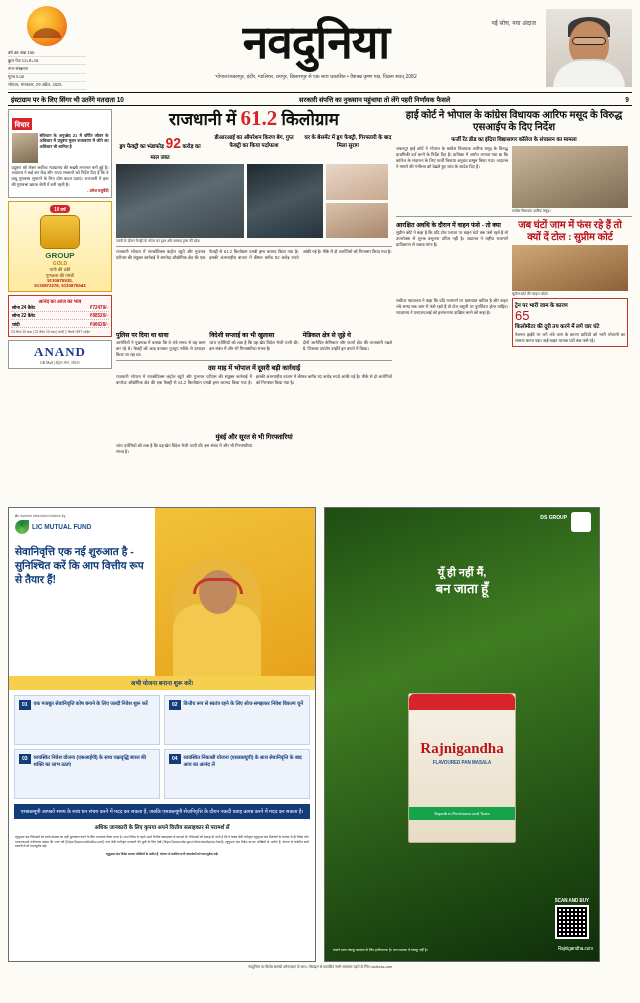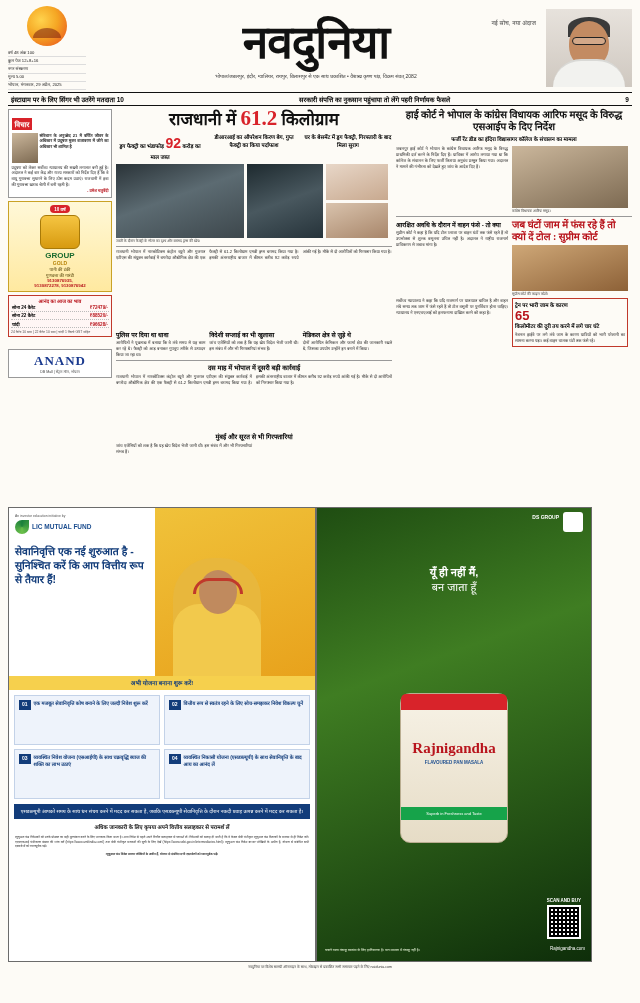--- a/index.html
+++ b/index.html
@@ -96,21 +96,21 @@
     font-size:17px; line-height:19px; color:#111; text-align:center;
   }
   .lead-head .big { color:#d8232a; font-size:21px; }
   .lead-sub { font-size:5.5px; font-weight:bold; text-align:center; margin-top:2px; line-height:1.4;}
   .lead-sub .hl { color:#d8232a; font-size:14px; }
 
   .sec-head {
     font-family:"Liberation Serif", serif; font-weight:bold;
     font-size:10px; line-height:12px; color:#111;
   }
-  .sec-head.red { color:#b8141c; }
+  .sec-head.red { color:#b8141c;text-align:center; }
   .sub-head { font-size:6.2px; font-weight:bold; line-height:1.35; margin:2px 0 1px; }
 
   
   .ad-plasto {
     background:linear-gradient(#fff8d8,#ffe9a0); border:.8px solid #c9a227;
     text-align:center; padding:3px 2px; font-size:4.4px; color:#4a3b00;
   }
   .drum {
     width:40px;height:34px;margin:2px auto;border-radius:6px;
     background:linear-gradient(#f5c542,#d79a0f); border:1px solid #a87a08;
@@ -120,21 +120,21 @@
     padding:1px 4px;border-radius:6px;font-weight:bold;
   }
   .rate-box{ border:1px solid #c0392b; background:#fff6f5; padding:2px; }
   .rate-row{ display:flex; justify-content:space-between; font-size:4.6px; font-weight:bold; border-bottom:.4px dotted #bbb; padding:.6px 1px;}
   .rate-row .v{ color:#b8141c; }
   .anand { text-align:center; font-family:"Liberation Serif",serif; font-weight:bold; font-size:13px; color:#1a3a8f; letter-spacing:1px;}
   .satrang{ text-align:center; background:#fff; }
   .satrang .t{ font-family:"Liberation Serif",serif; font-size:14px; font-weight:bold; color:#e2711d;}
 
   
-  .adrow { display:flex; gap:0; margin-top:4px; }
+  .adrow { display:flex; gap:8px; margin-top:4px; }
   .ad-lic {
     width:308px; height:455px; border:1px solid #6b6b6b;
     background:#fff; position:relative; overflow:hidden;
   }
   .lic-top { display:flex; height:168px; }
   .lic-left { width:146px; padding:6px; position:relative; }
   .lic-logo-row{ display:flex; align-items:center; gap:3px; }
   .lic-petal{ width:14px;height:14px;background:conic-gradient(#1a7f3c,#6cc04a,#1a7f3c); border-radius:50% 0 50% 50%;}
   .lic-name{ font-size:6.5px; font-weight:bold; color:#1b4d8f;}
   .lic-hl { font-size:10.5px; font-weight:bold; line-height:14px; color:#123c7a; margin-top:10px;}
@@ -154,24 +154,24 @@
 
   .ad-rajni {
     width:276px; height:455px; border:1px solid #6b6b6b; position:relative; overflow:hidden;
     background:linear-gradient(160deg,#1f4d12,#3f7d22 35%,#0e2e0a 100%);
   }
   .rj-top{ position:absolute; top:6px; right:8px; font-size:5px; color:#fff; font-weight:bold;}
   .rj-logo{ position:absolute; top:4px; right:8px; width:20px;height:20px;background:#fff;border-radius:3px;}
   .rj-head{ position:absolute; top:56px; left:0; right:0; text-align:center; color:#fff;}
   .rj-l1{ font-size:11px; font-weight:bold; }
   .rj-l2{ font-family:"Liberation Serif",serif; font-size:26px; font-weight:bold; line-height:28px; }
-  .rj-l3{ font-size:11px; font-weight:normal; }
+  .rj-l3{ font-size:13px; font-weight:bold; }
   .rj-tin{
     position:absolute; left:50%; margin-left:-54px; top:185px; width:108px; height:150px;
-    background:linear-gradient(#f7f2e6,#e6dcc6); border-radius:10px; border:1px solid #b9ad90;
+    background:linear-gradient(#f7f2e6,#e6dcc6); border-radius:2px; border:1px solid #b9ad90;
   }
   .rj-tin .lid{ position:absolute; left:0; right:0; top:0; height:16px; background:#d8232a; border-radius:5px 5px 0 0;}
   .rj-tin .nm{ position:absolute; left:0; right:0; top:46px; text-align:center; font-family:"Liberation Serif",serif;
                font-size:15px; font-weight:bold; color:#b8141c;}
   .rj-tin .sb{ position:absolute; left:0; right:0; top:66px; text-align:center; font-size:4.5px; color:#1b4d8f; font-weight:bold;}
   .rj-tin .band{ position:absolute; left:0; right:0; bottom:22px; height:13px; background:#16a34a; color:#fff;
                  font-size:4px; text-align:center; line-height:13px;}
   .rj-qr{ position:absolute; right:10px; bottom:22px; width:34px; height:34px; background:#fff;
           background-image:repeating-linear-gradient(#000 0 2px, #fff 2px 4px),repeating-linear-gradient(90deg,#000 0 2px,#fff 2px 4px);
           background-blend-mode:multiply; border:2px solid #fff;}
@@ -254,21 +254,21 @@
           <span>सोना 22 कैरेट</span>
           <span class="v">₹88520/-</span>
         </div>
         <div class="rate-row">
           <span>चांदी</span>
           <span class="v">₹96628/-</span>
         </div>
         <div style="font-size:3.4px;color:#555;margin-top:1px;">24 कैरेट 10 ग्राम | 22 कैरेट 10 ग्राम | चांदी 1 किलो GST सहित</div>
       </div>
 
-      <div class="box" style="margin-top:12px;padding:3px 16px;">
+      <div class="box" style="margin-top:3px;padding:3px 16px;">
         <div class="anand">ANAND</div>
         <div style="font-size:3.6px;text-align:center;color:#444;">DB Mall | सेंट्रल मॉल, भोपाल</div>
       </div>
 
     </div>
 
     <div class="col-mid">
       <div class="lead-head">
         <span>राजधानी में </span><span class="big">61.2</span><span> किलोग्राम</span>
       </div>
@@ -343,21 +343,21 @@
           <div class="sec-head red">जब घंटों जाम में फंस रहे हैं तो क्यों दें टोल : सुप्रीम कोर्ट</div>
           <div class="photo ph-court" style="height:46px;margin-top:2px;"></div>
           <div class="cap">सुप्रीम कोर्ट की फाइल फोटो।</div>
         </div>
       </div>
 
       <div style="display:flex;gap:4px;margin-top:2px;">
         <div class="tiny" style="width:112px;">सर्वोच्च न्यायालय ने कहा कि यदि राजमार्ग पर यातायात बाधित है और वाहन लंबे समय तक जाम में फंसे रहते हैं तो टोल वसूली पर पुनर्विचार होना चाहिए। न्यायालय ने एनएचएआई को हलफनामा दाखिल करने को कहा है।</div>
         <div style="width:116px;border:.8px solid #c0392b;padding:2px;">
           <div style="font-size:5.5px;font-weight:bold;">ट्रेन पर भारी जाम के कारण</div>
-          <div style="font-size:13px;font-weight:bold;color:#b8141c;line-height:13px;">65</div>
+          <div style="font-size:13px;font-weight:normal;color:#b8141c;line-height:13px;">65</div>
           <div style="font-size:5.5px;font-weight:bold;">किलोमीटर की दूरी तय करने में लगे चार घंटे</div>
           <div class="tiny" style="margin-top:2px;">नेशनल हाईवे पर लगे लंबे जाम के कारण यात्रियों को भारी परेशानी का सामना करना पड़ा। कई वाहन चालक घंटों तक फंसे रहे।</div>
         </div>
       </div>
     </div>
   </div>
 
   <div class="adrow">
 
     <div class="ad-lic">

